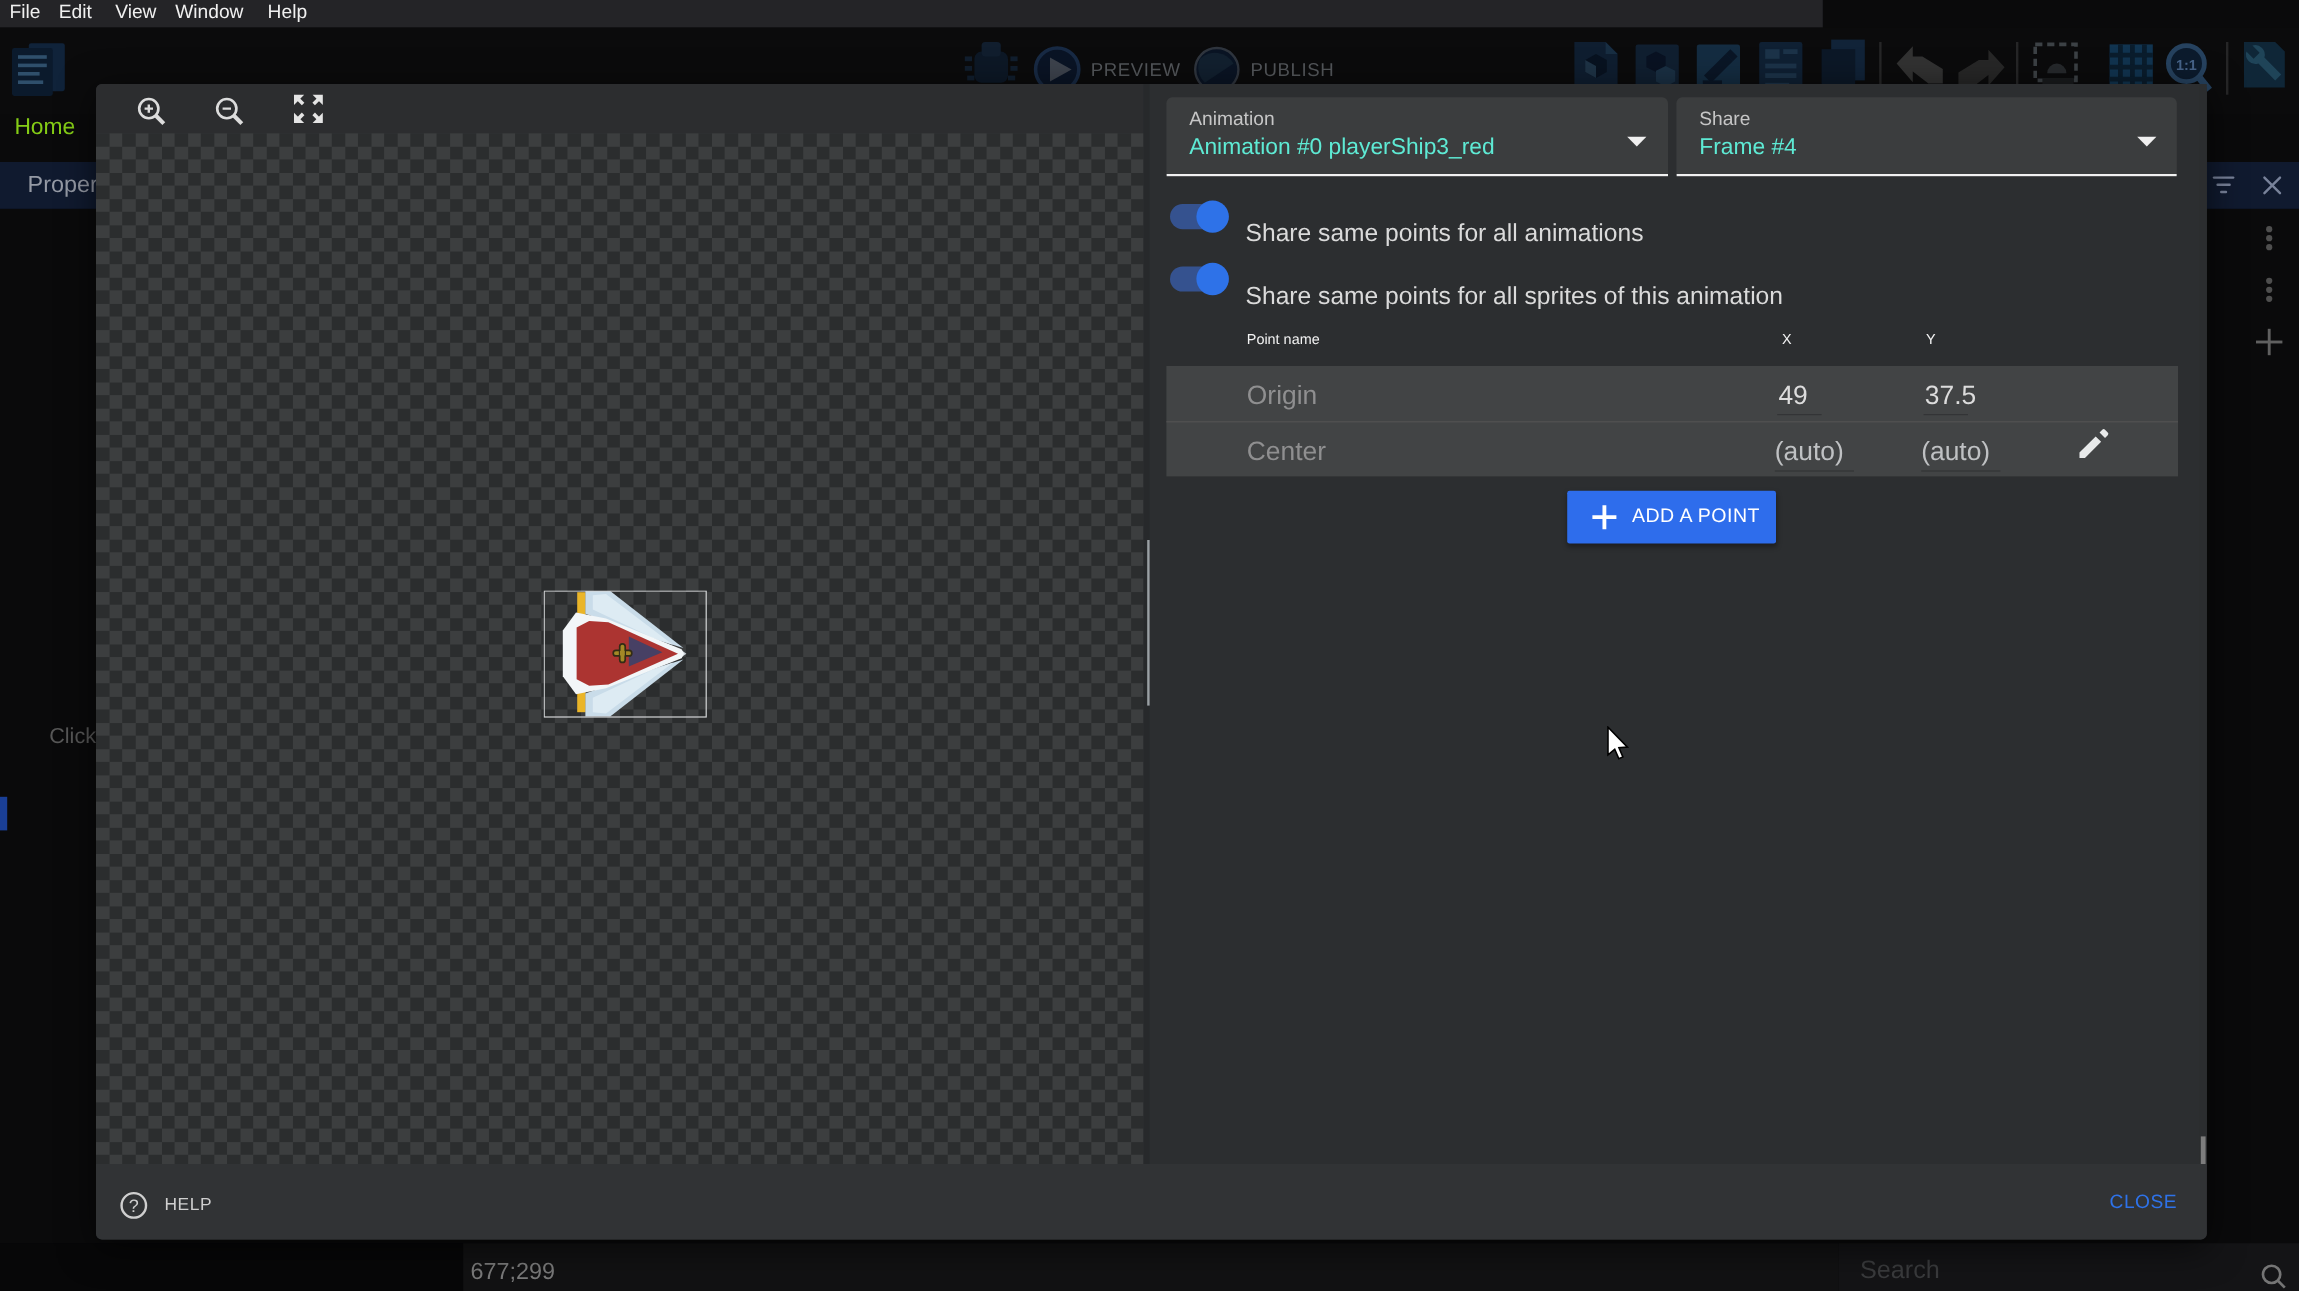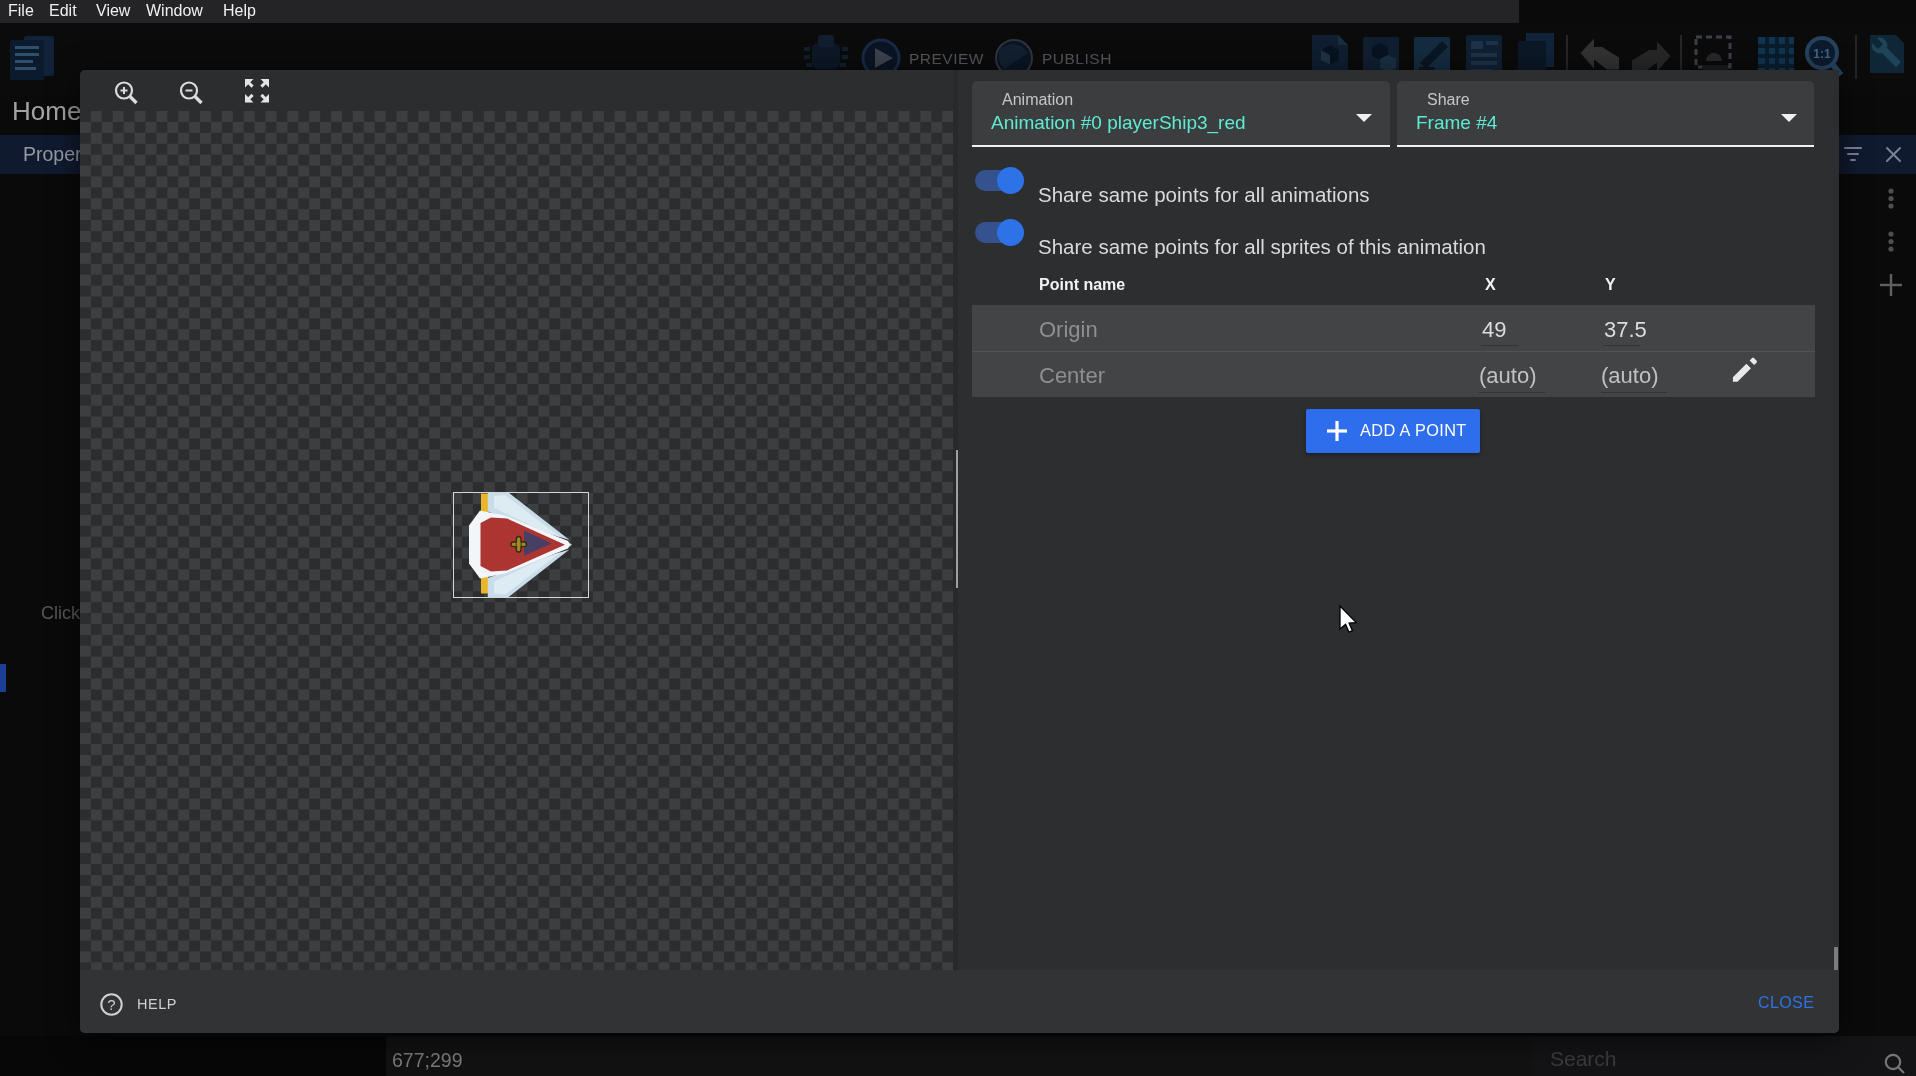--- a/index.html
+++ b/index.html
@@ -11,21 +11,21 @@
   
   #menubar { left:0; top:0; width:1519px; height:23px; background:#242427;
              color:#f0f0f0; font-size:16px; }
   #menubar span { position:absolute; top:2px; }
 
   
   #toolbar { left:0; top:23px; width:1916px; height:72px; background:#0b0b0c; }
   .tbtxt { position:absolute; font-size:15.5px; color:#54575b; letter-spacing:0.5px; }
 
   
-  #hometab { left:12px; top:96px; font-size:26px; color:#a3a3a3; }
+  #hometab { left:12px; top:96px; font-size:19px; color:#84cc16; }
   #propstab { left:0; top:135px; width:80px; height:39px; background:#101a2f;
               color:#959aa5; font-size:19.5px; line-height:39px; padding-left:23px;
               overflow:hidden; white-space:nowrap; }
   #rpanelhdr { left:1839px; top:135px; width:77px; height:39px; background:#101a2f; }
   #clicktxt { left:41px; top:603px; font-size:18px; color:#575757; }
   #bluesliver { left:0; top:664px; width:6px; height:28px; background:#1a3f96; }
 
   
   #statusbar { left:0; top:1036px; width:1557px; height:40px; background:#070708; }
   #statusmid { position:absolute; left:386px; top:0; width:1146px; height:40px; background:#121213; }
@@ -46,30 +46,30 @@
   #scrolltrack { position:absolute; left:873px; top:0; width:5px; height:900px; background:#27292b; }
   #scrollthumb { position:absolute; left:876px; top:380px; width:3px; height:138px; background:#9aa0a4; }
   #mfooter { position:absolute; left:0; top:900px; width:1759px; height:63px;
              background:#313335; border-radius:0 0 5px 5px; }
 
   
   #pane { position:absolute; left:878px; top:0; width:881px; height:900px;
           background:#2c2e30; border-radius:0 5px 0 0; }
   .dd { position:absolute; top:11px; height:66px; background:#3b3d3e;
         border-bottom:2px solid #f1f1f1; border-radius:5px 5px 0 0; }
-  .dd .lbl { position:absolute; left:30px; top:10px; font-size:16px; color:#c6c6c6; }
+  .dd .lbl { position:absolute; left:19px; top:10px; font-size:16px; color:#c6c6c6; }
   .dd .val { position:absolute; left:19px; top:31px; font-size:19px; color:#5eead4; }
   .dd .arr { position:absolute; width:0; height:0; border-left:8px solid transparent;
              border-right:8px solid transparent; border-top:8px solid #f0f0f0; top:33px; left:384px; }
 
   .togtrack { position:absolute; left:17px; width:49px; height:21px; border-radius:11px; background:#35528f; }
   .togknob  { position:absolute; left:39px; width:27px; height:27px; border-radius:50%; background:#2e72e8; }
   .toglab   { position:absolute; left:80px; font-size:20.5px; color:#dadada;margin-top:15px; }
 
-  .th { position:absolute; font-size:16px; font-weight:bold; color:#f2f2f2;text-align:center; }
+  .th { position:absolute; font-size:12px; font-weight:normal; color:#f2f2f2;text-align:center; }
   #rows { position:absolute; left:14px; top:235px; width:843px; height:92px; background:#424445; }
   #rowdiv { position:absolute; left:14px; top:281px; width:843px; height:1px; background:#535353; }
   .rname { position:absolute; left:81px; font-size:22px; color:#8f8f90; }
   .rval  { position:absolute; font-size:22px; color:#dcdcdc; }
   .rauto { position:absolute; font-size:22px; color:#bfc1c3; }
   .uline { position:absolute; height:1px; background:#333436; }
 
   #addbtn { position:absolute; left:348px; top:339px; width:174px; height:44px;
             background:#2e6dec; border-radius:2px; box-shadow:0 2px 4px rgba(0,0,0,.35); }
   #addbtn .t { position:absolute; left:54px; top:12px; font-size:16.3px; color:#fff; letter-spacing:0.4px; }

